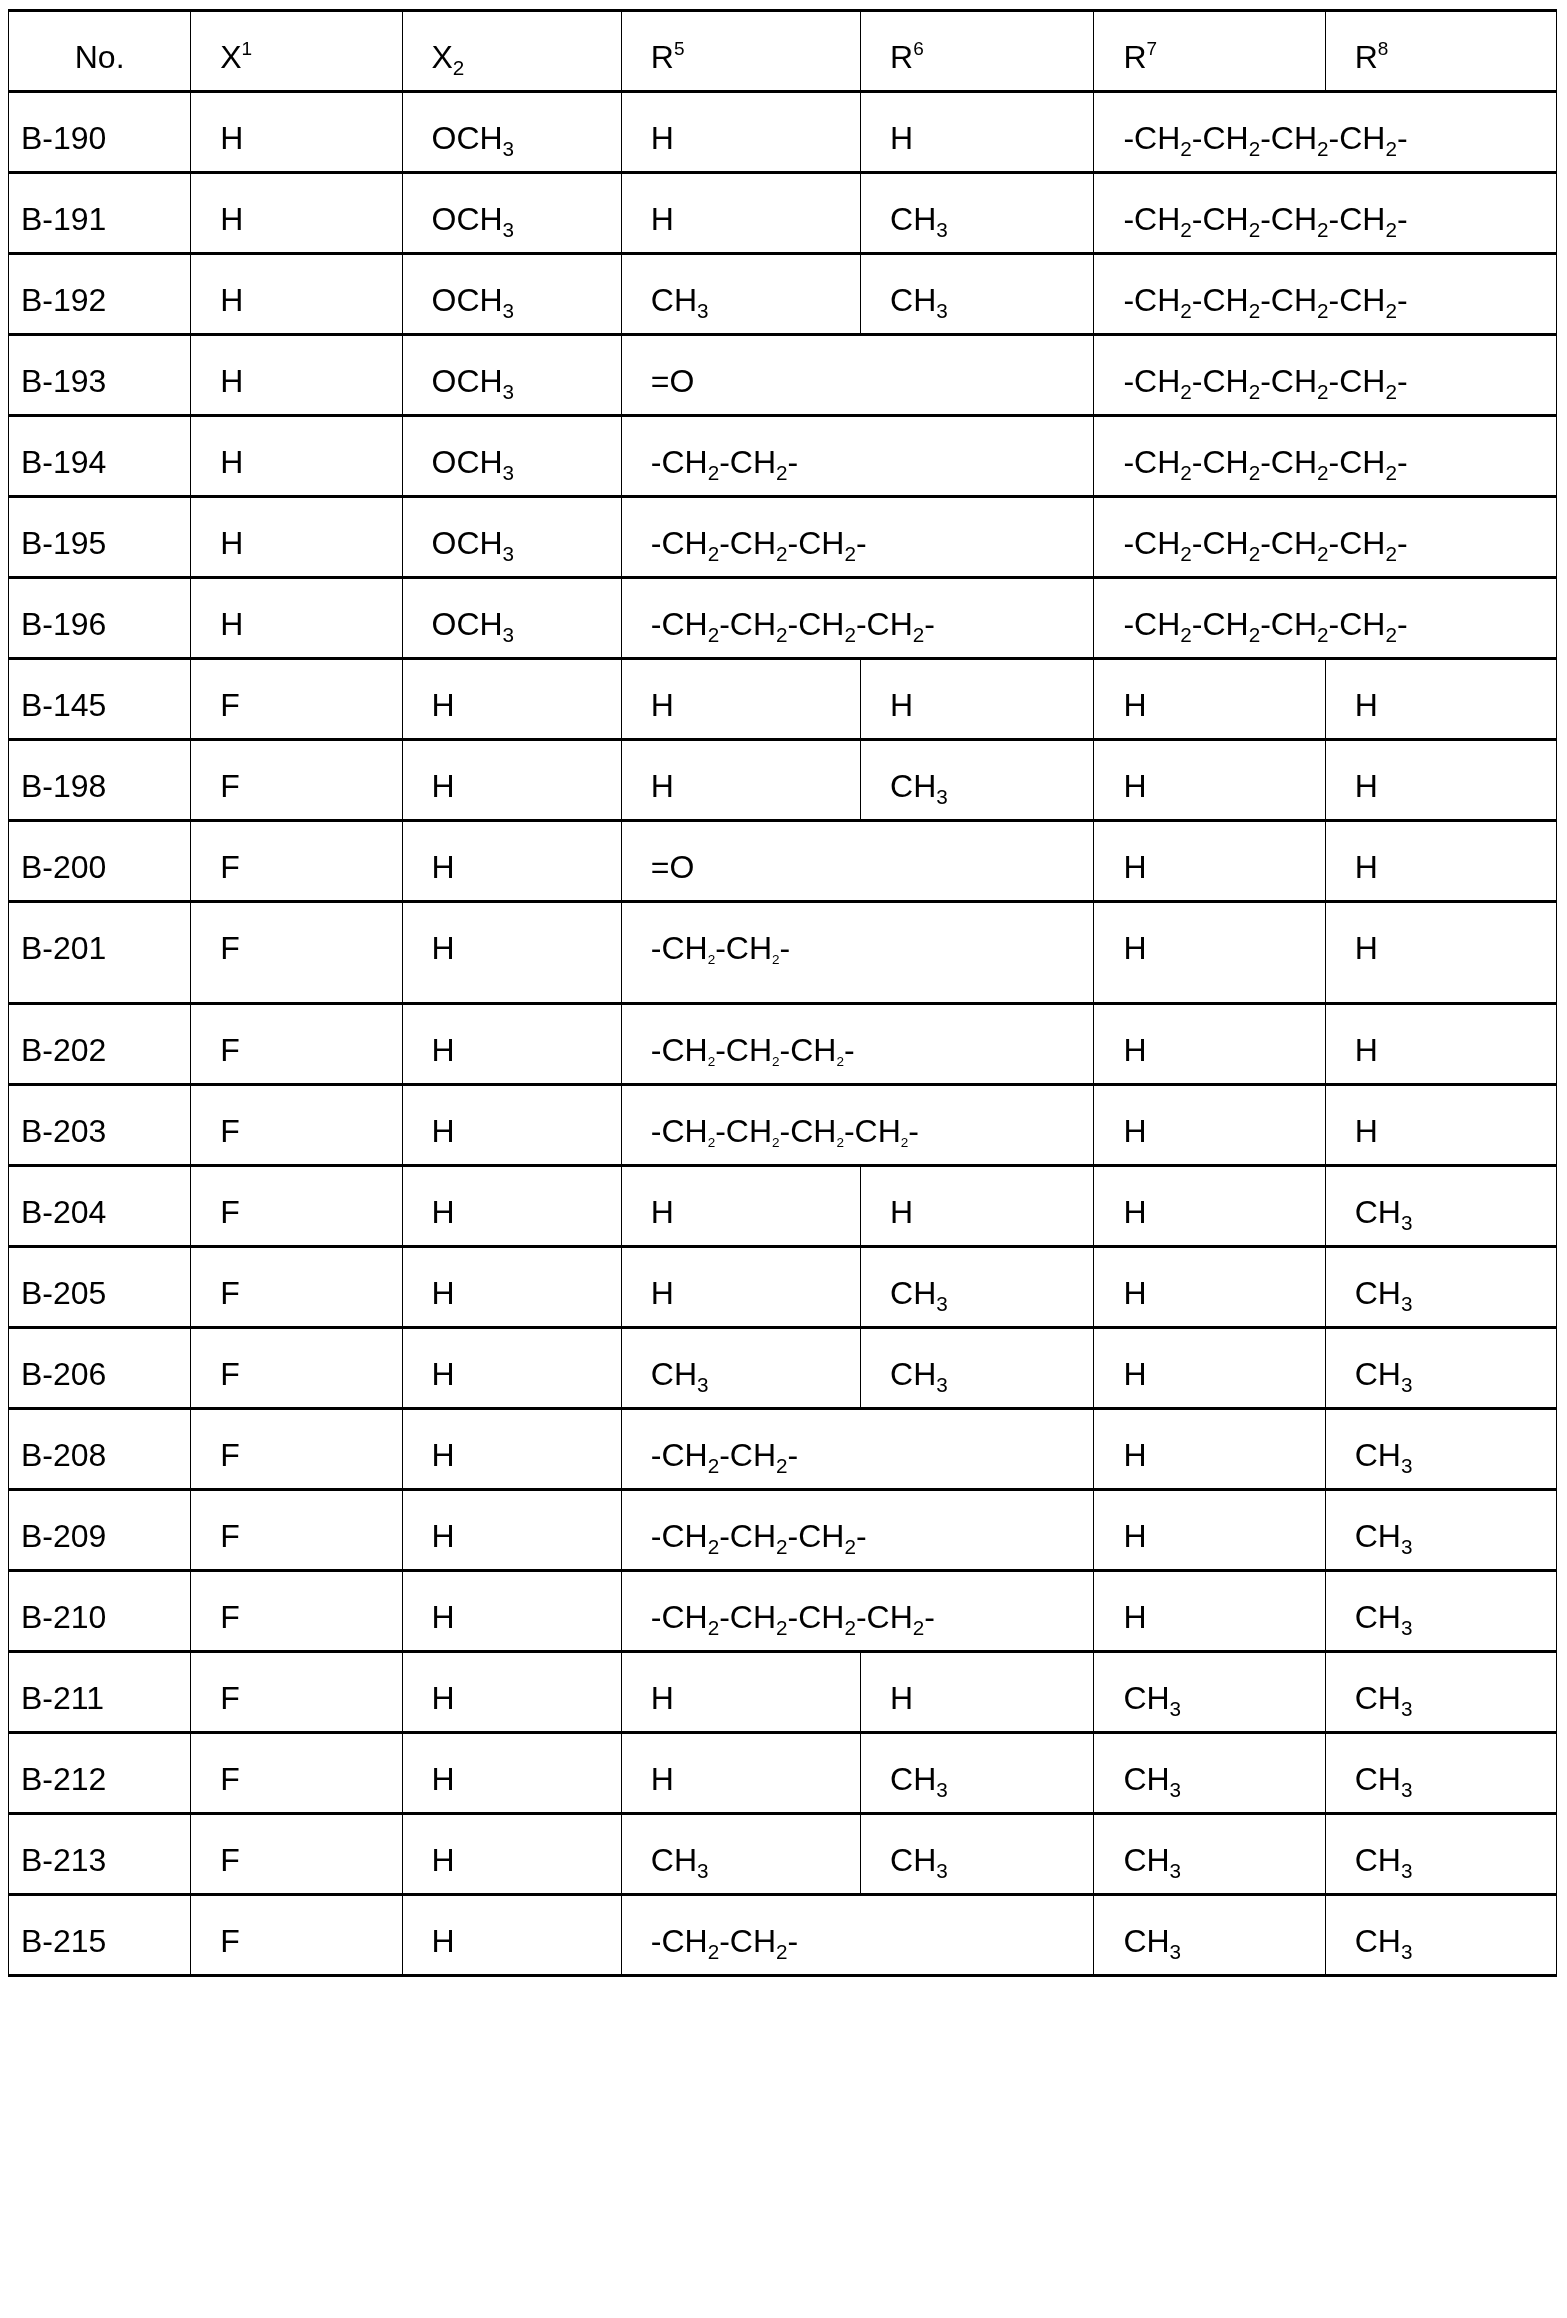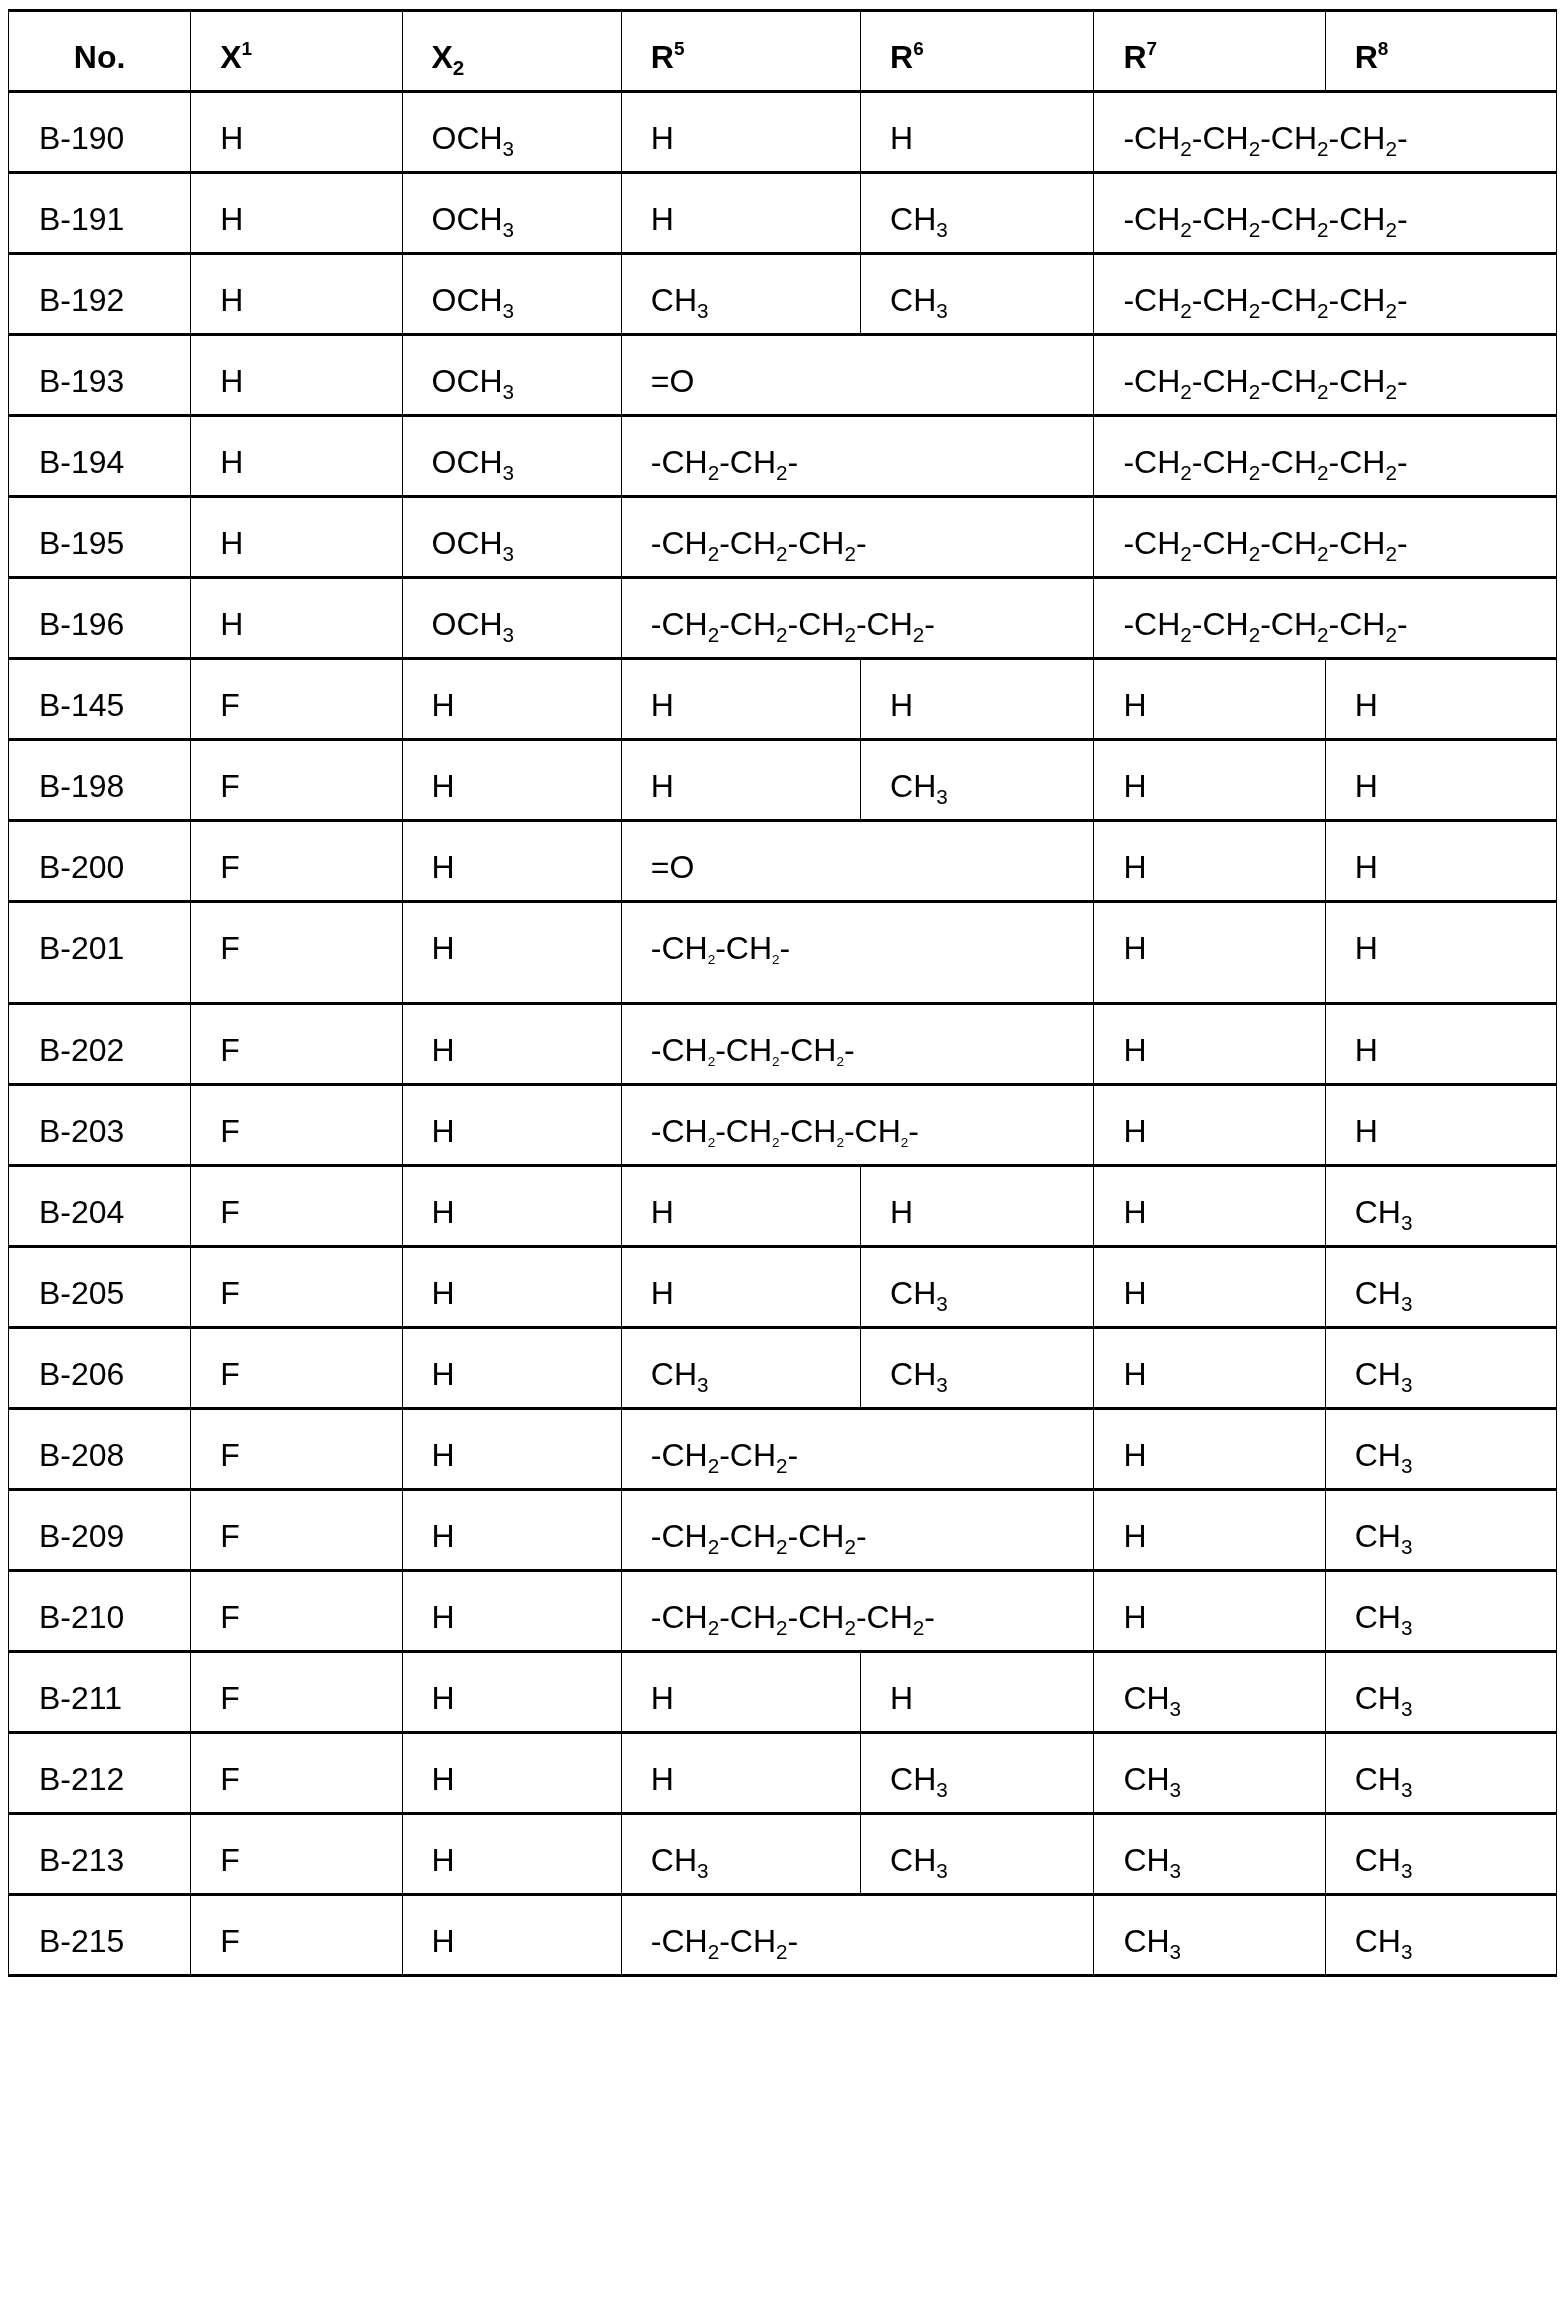--- a/index.html
+++ b/index.html
@@ -30,36 +30,36 @@
     border-bottom: 3.2px solid #000;
     padding: 0 0 0 29px;
     font-size: 32px;
     line-height: 1;
     text-align: left;
     vertical-align: top;
     white-space: nowrap;
     overflow: hidden;
   }
   #compound-table th {
-    font-weight: bold;
+    font-weight: normal;
     height: 81px;
     padding-top: 29px;
     box-sizing: border-box;
   }
   #compound-table th.col-no {
     text-align: center;
     padding-left: 0;
   }
   #compound-table td {
     font-weight: normal;
     height: 81px;
     padding-top: 29px;
     box-sizing: border-box;
   }
-  #compound-table td.col-no { padding-left: 30px; }
+  #compound-table td.col-no { padding-left: 12px; }
   #compound-table tr.tall td { height: 102px; }
   #compound-table tr.thin-r78 td.r8, #compound-table th.r8 { border-left-width: 0.8px; }
   sup.chem { font-size: 19px; vertical-align: 13.5px; line-height: 0; }
   sub.chem { font-size: 20.7px; vertical-align: -7.2px; line-height: 0; }
   tr.small-sub sub.chem { font-size: 13.5px; vertical-align: -4.8px; }
   #compound-table tr:first-child th { border-top-width: 3.2px; }
 </style>
 </head>
 <body>
 

